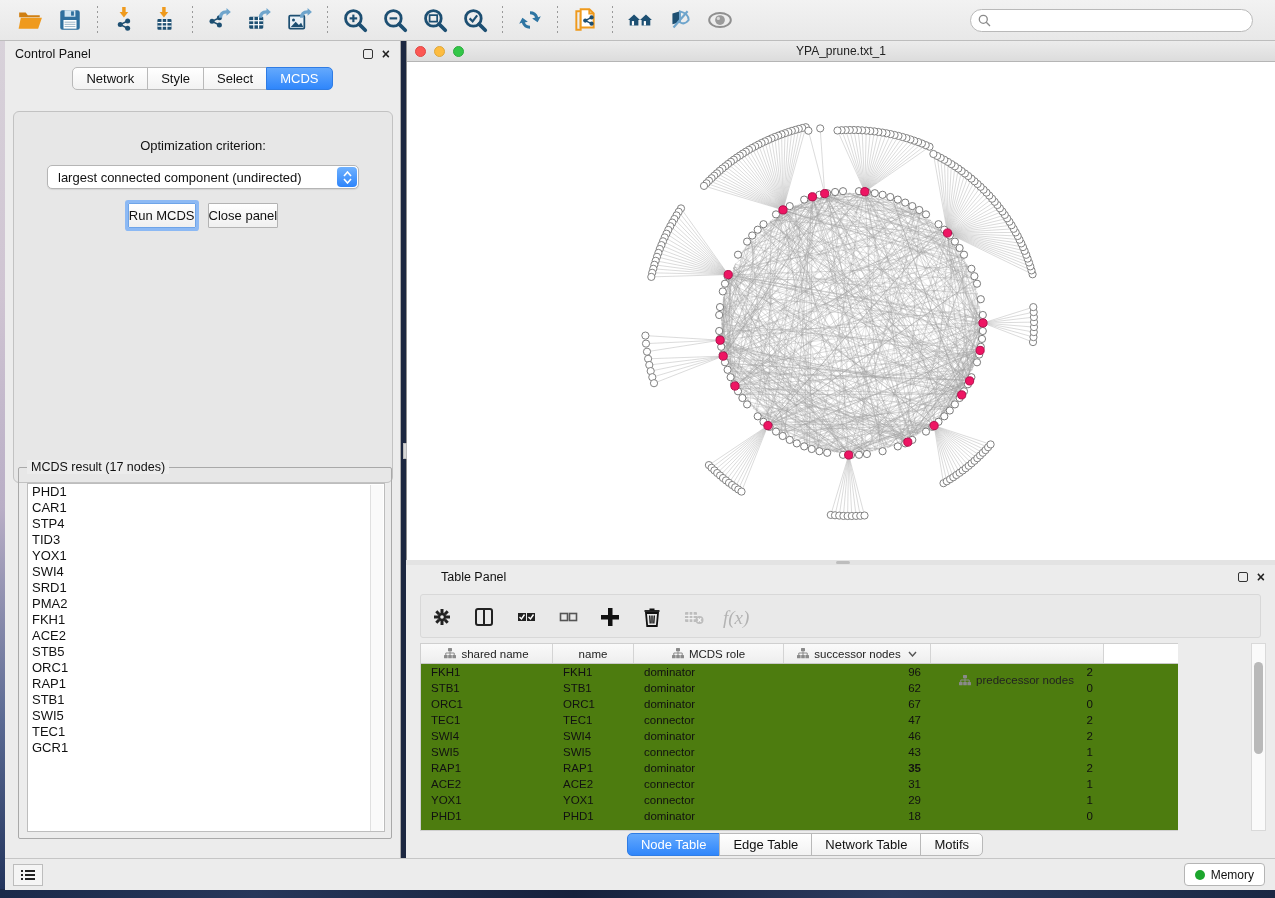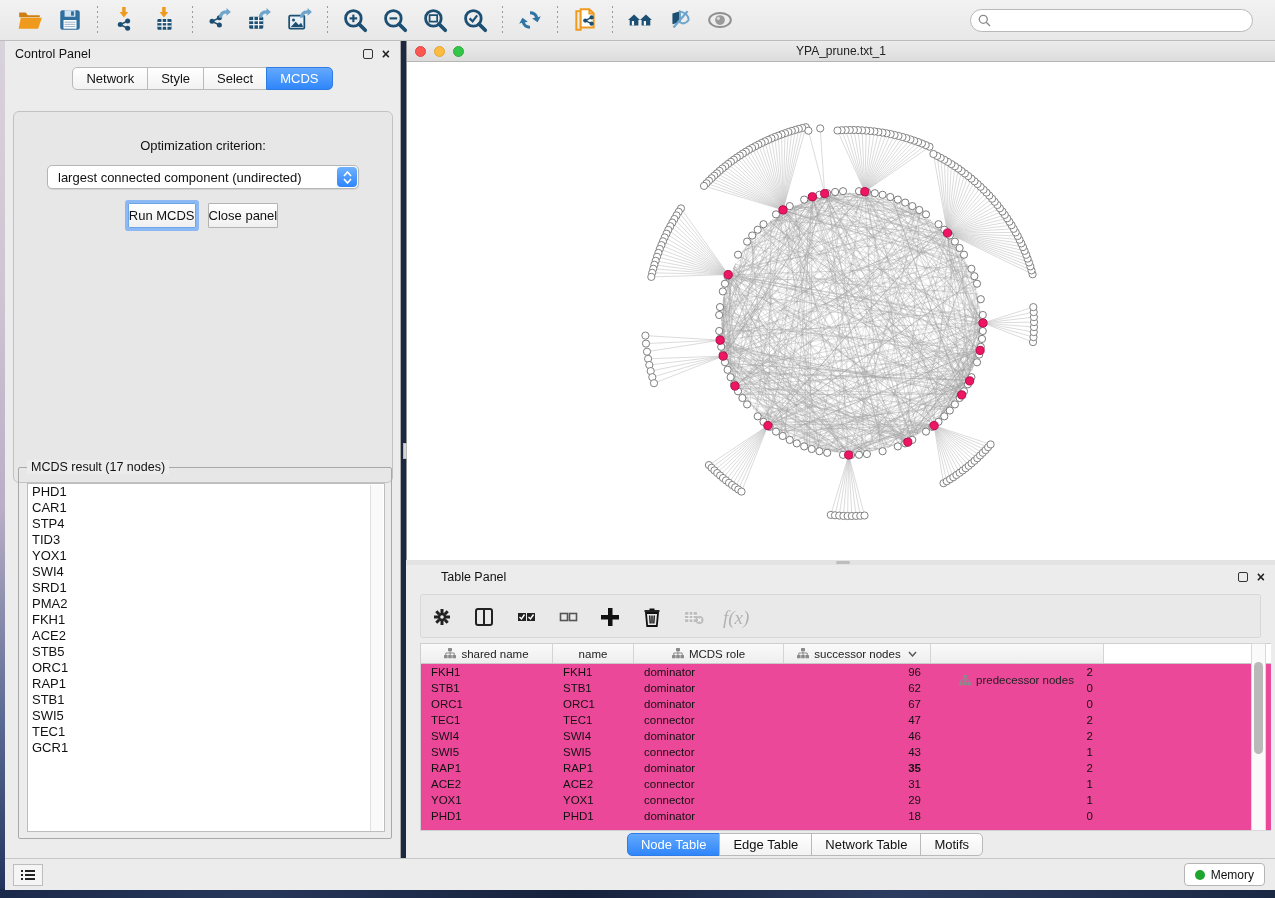--- a/index.html
+++ b/index.html
@@ -87,21 +87,21 @@
   .split-dot-v { position:absolute; left:-4px; top:402px; width:4px; height:16px; background:#d7d7d7; border:1px solid #bbb; }
 
   
   .table-panel { position:absolute; left:406px; top:565px; width:869px; height:293px; background:#ececec; }
   .tp-toolbar { position:absolute; left:14px; top:29px; width:841px; height:44px;
     background:#e9e9e9; border:1px solid #d8d8d8; border-radius:3px;
     display:flex; align-items:center; padding:0 8px; gap:16px; }
   .tp-icon { width:26px; height:26px; display:flex; align-items:flex-end; justify-content:center; }
   .fx-label { font-family:"Liberation Serif", serif; font-style:italic; font-size:19px; color:#b3b3b3; }
 
-  .tbl { position:absolute; left:14px; top:78px; width:851px; height:188px; background:#ec4899;
+  .tbl { position:absolute; left:14px; top:78px; width:758px; height:188px; background:#4d7c0f;
     border:1px solid #cfcfcf; border-right:none; overflow:hidden; }
   .tbl-header { display:flex; height:20px; background:linear-gradient(#fafafa,#eeeeee);
     border-bottom:1px solid #c9c9c9; }
   .th { display:flex; align-items:center; justify-content:center; gap:5px;
     border-right:1px solid #d4d4d4; font-size:11.5px; color:#222; position:relative; }
   .th:last-child { border-right:none; }
   .tree-ic { width:12px; height:11px; }
   .sort-ic { width:9px; height:6px; margin-left:2px; }
   .tbl-body .tr { display:flex; height:16px; align-items:center; }
   .td { font-size:11.5px; color:#111; padding:0 10px; white-space:nowrap; overflow:hidden; }

